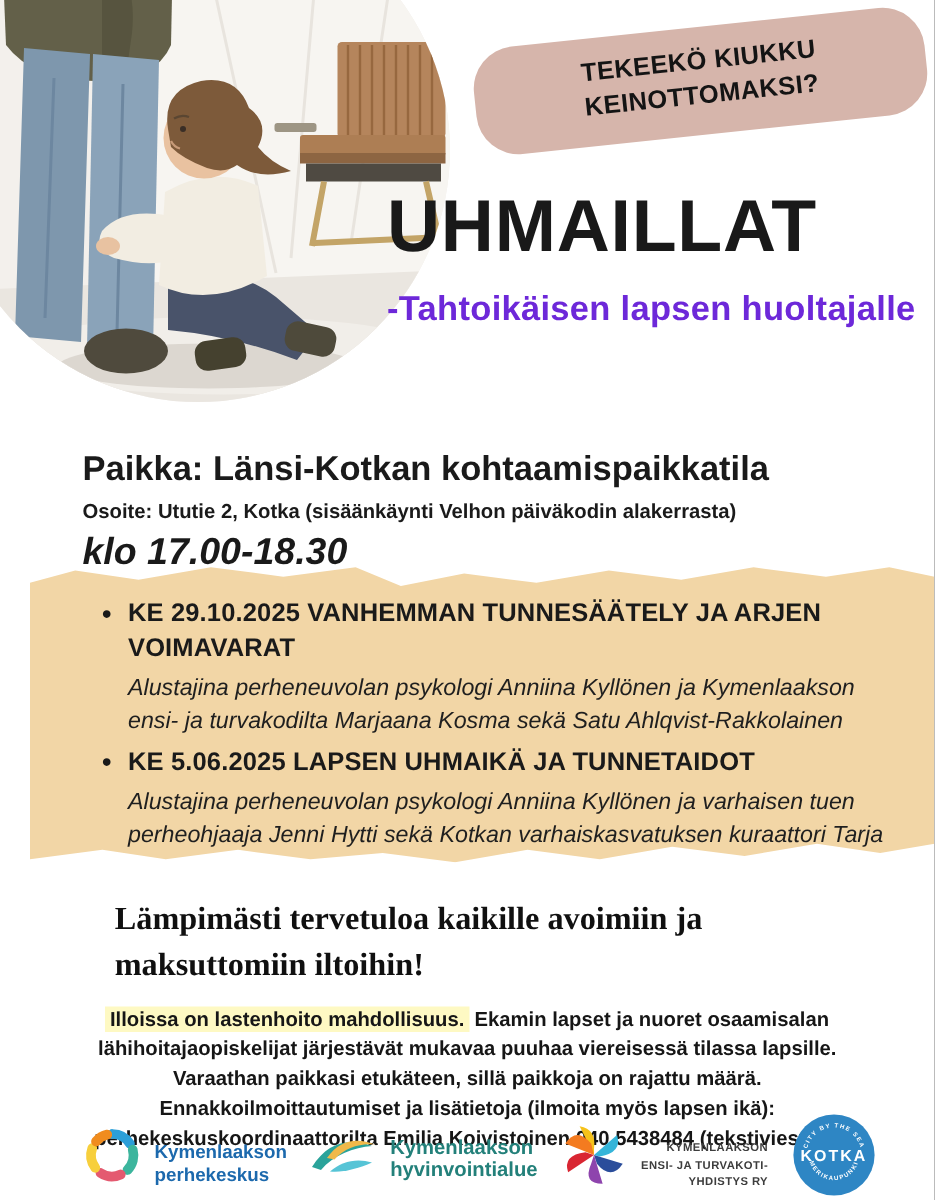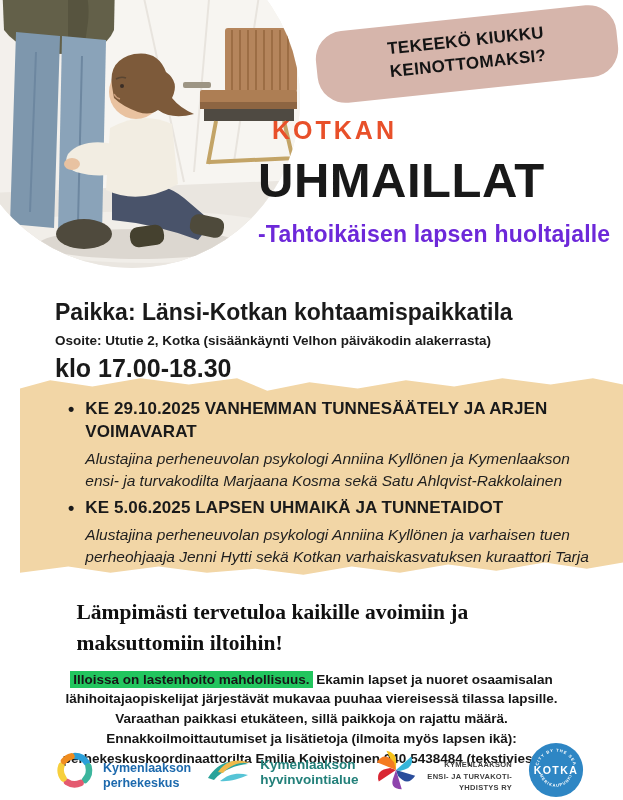--- a/index.html
+++ b/index.html
@@ -24,21 +24,21 @@
   }
   
   .title-block { position:absolute; left:258px; top:116px; width:356px; }
   .kicker { font-size:25px; font-weight:800; color:#e8502a; letter-spacing:3px; margin-left:14px; }
   .main-title { font-size:49px; font-weight:800; color:#191919; line-height:1.02; margin-top:11px; letter-spacing:.5px; }
   .subtitle { font-size:23px; font-weight:700; color:#6d28d9; margin-top:15px; letter-spacing:.2px; }
   
   .location { position:absolute; left:55px; top:299px; width:540px; }
   .place { font-size:23px; font-weight:800; }
   .address { font-size:13.5px; font-weight:700; margin-top:7px; }
-  .time { font-size:25px; font-weight:800; margin-top:6px; }
+  .time { font-size:25px; font-weight:800; margin-top:6px;font-style:italic; }
   
   .events-box {
     position:absolute; left:20px; top:372px; width:603px; height:207px;
     background:#f2d6a6;
     clip-path:polygon(0 8%,5% 4%,12% 7%,20% 3%,28% 6%,36% 3%,41% 9%,48% 5%,
       56% 8%,64% 4%,72% 7%,80% 3%,88% 6%,95% 3%,100% 6%,
       100% 92%,94% 95%,87% 92%,79% 96%,71% 93%,63% 97%,55% 94%,47% 98%,
       39% 95%,31% 97%,23% 94%,15% 97%,8% 94%,0 97%);
   }
   .events-inner { padding:26px 26px 0 48px; }
@@ -51,21 +51,21 @@
   .welcome {
     position:absolute; left:50%; transform:translateX(-50%); top:597px; width:470px;
     font-family:"Liberation Serif","DejaVu Serif",serif;
     font-weight:700; font-size:21.5px; line-height:1.45; color:#101010;
   }
   
   .info {
     position:absolute; left:50%; transform:translateX(-50%); top:656px; width:548px;
     text-align:center; font-size:13.5px; font-weight:700; line-height:1.48; color:#161616;
   }
-  .hl { background:#22c55e; padding:1px 3px; }
+  .hl { background:#fef9c3; padding:1px 3px; }
   
   .footer {
     position:absolute; left:0; right:0; top:740px; height:60px;
     display:flex; align-items:center; justify-content:space-between;
     padding:0 38px 0 55px;
   }
   .logo { display:flex; align-items:flex-end; gap:8px; }
   .l1-text { color:#1c69ad; font-size:12.5px; font-weight:800; line-height:1.15; }
   .l2-text { color:#23807a; font-size:13.5px; font-weight:700; line-height:1.15; }
   .l3-text { color:#3d3d3d; font-size:7.5px; font-weight:800; line-height:1.5; text-align:right; letter-spacing:.3px; }
@@ -121,21 +121,20 @@
       </g>
     </svg>
   </div>
 
   <div class="badge">
     <div>TEKEEKÖ KIUKKU</div>
     <div>KEINOTTOMAKSI?</div>
   </div>
 
   <div class="title-block">
-    <div class="kicker">KOTKAN</div>
     <div class="main-title">UHMAILLAT</div>
     <div class="subtitle">-Tahtoikäisen lapsen huoltajalle</div>
   </div>
 
   <div class="location">
     <div class="place">Paikka: Länsi-Kotkan kohtaamispaikkatila</div>
     <div class="address">Osoite: Ututie 2, Kotka (sisäänkäynti Velhon päiväkodin alakerrasta)</div>
     <div class="time">klo 17.00-18.30</div>
   </div>
 

